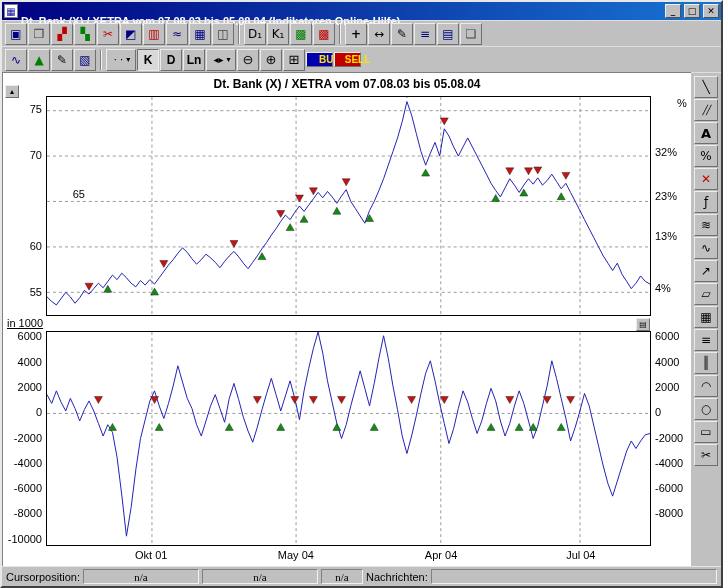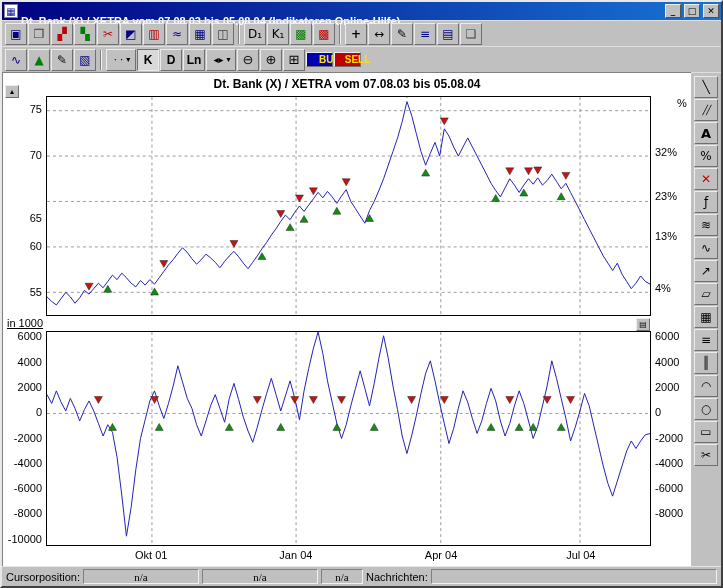--- a/index.html
+++ b/index.html
@@ -276,21 +276,21 @@
             <polygon points="324.3,99.3 332.3,99.3 328.3,92.3" fill="#0f8f0f" stroke="#222" stroke-width="0.5"></polygon>
             <polygon points="441.5,99.3 449.5,99.3 445.5,92.3" fill="#0f8f0f" stroke="#222" stroke-width="0.5"></polygon>
             <polygon points="469.7,99.3 477.7,99.3 473.7,92.3" fill="#0f8f0f" stroke="#222" stroke-width="0.5"></polygon>
             <polygon points="483.8,99.3 491.8,99.3 487.8,92.3" fill="#0f8f0f" stroke="#222" stroke-width="0.5"></polygon>
             <polygon points="511.9,99.3 519.9,99.3 515.9,92.3" fill="#0f8f0f" stroke="#222" stroke-width="0.5"></polygon>
           </svg>
       </div>
 
     <span class="ylab left" style="top: 213.083px;">55</span>
         <span class="ylab left" style="top: 167.25px;">60</span>
-        <span class="ylab left" style="top: 139px;">65</span>
+        <span class="ylab left" style="top: 115px; margin-left: 43px;">65</span>
         <span class="ylab left" style="top: 75.5833px;">70</span>
         <span class="ylab left" style="top: 29.75px;">75</span>
         <span class="ylab right" style="top: 72.8333px;">32%</span>
         <span class="ylab right" style="top: 116.833px;">23%</span>
         <span class="ylab right" style="top: 157px;">13%</span>
         <span class="ylab right" style="top: 209.417px;">4%</span>
         <span class="ylab right" style="top: 24px; left: 674px;">%</span>
         <span class="ylab left" style="top: 257.324px;">6000</span>
         <span class="ylab left" style="top: 282.618px;">4000</span>
         <span class="ylab left" style="top: 307.912px;">2000</span>
@@ -302,21 +302,21 @@
         <span class="ylab left" style="top: 459.676px;">-10000</span>
         <span class="ylab right" style="top: 257.324px;">6000</span>
         <span class="ylab right" style="top: 282.618px;">4000</span>
         <span class="ylab right" style="top: 307.912px;">2000</span>
         <span class="ylab right" style="top: 333.206px;">0</span>
         <span class="ylab right" style="top: 358.5px;">-2000</span>
         <span class="ylab right" style="top: 383.794px;">-4000</span>
         <span class="ylab right" style="top: 409.088px;">-6000</span>
         <span class="ylab right" style="top: 434.382px;">-8000</span>
         <span class="xlab" style="top: 476px; left: 125.27px;">Okt 01</span>
-        <span class="xlab" style="top: 476px; left: 269.865px;">Jan 04</span>
+        <span class="xlab" style="top: 476px; left: 269.865px;">May 04</span>
         <span class="xlab" style="top: 476px; left: 415.065px;">Apr 04</span>
         <span class="xlab" style="top: 476px; left: 554.82px;">Jul 04</span>
       </div>
     <div class="right-tools" id="rightTools">
         <button type="button" class="rt-btn">╲</button>
         <button type="button" class="rt-btn small">╱╱</button>
         <button type="button" class="rt-btn boldA">A</button>
         <button type="button" class="rt-btn">%</button>
         <button type="button" class="rt-btn" style="color: rgb(192, 0, 0);">✕</button>
         <button type="button" class="rt-btn">ƒ</button>

